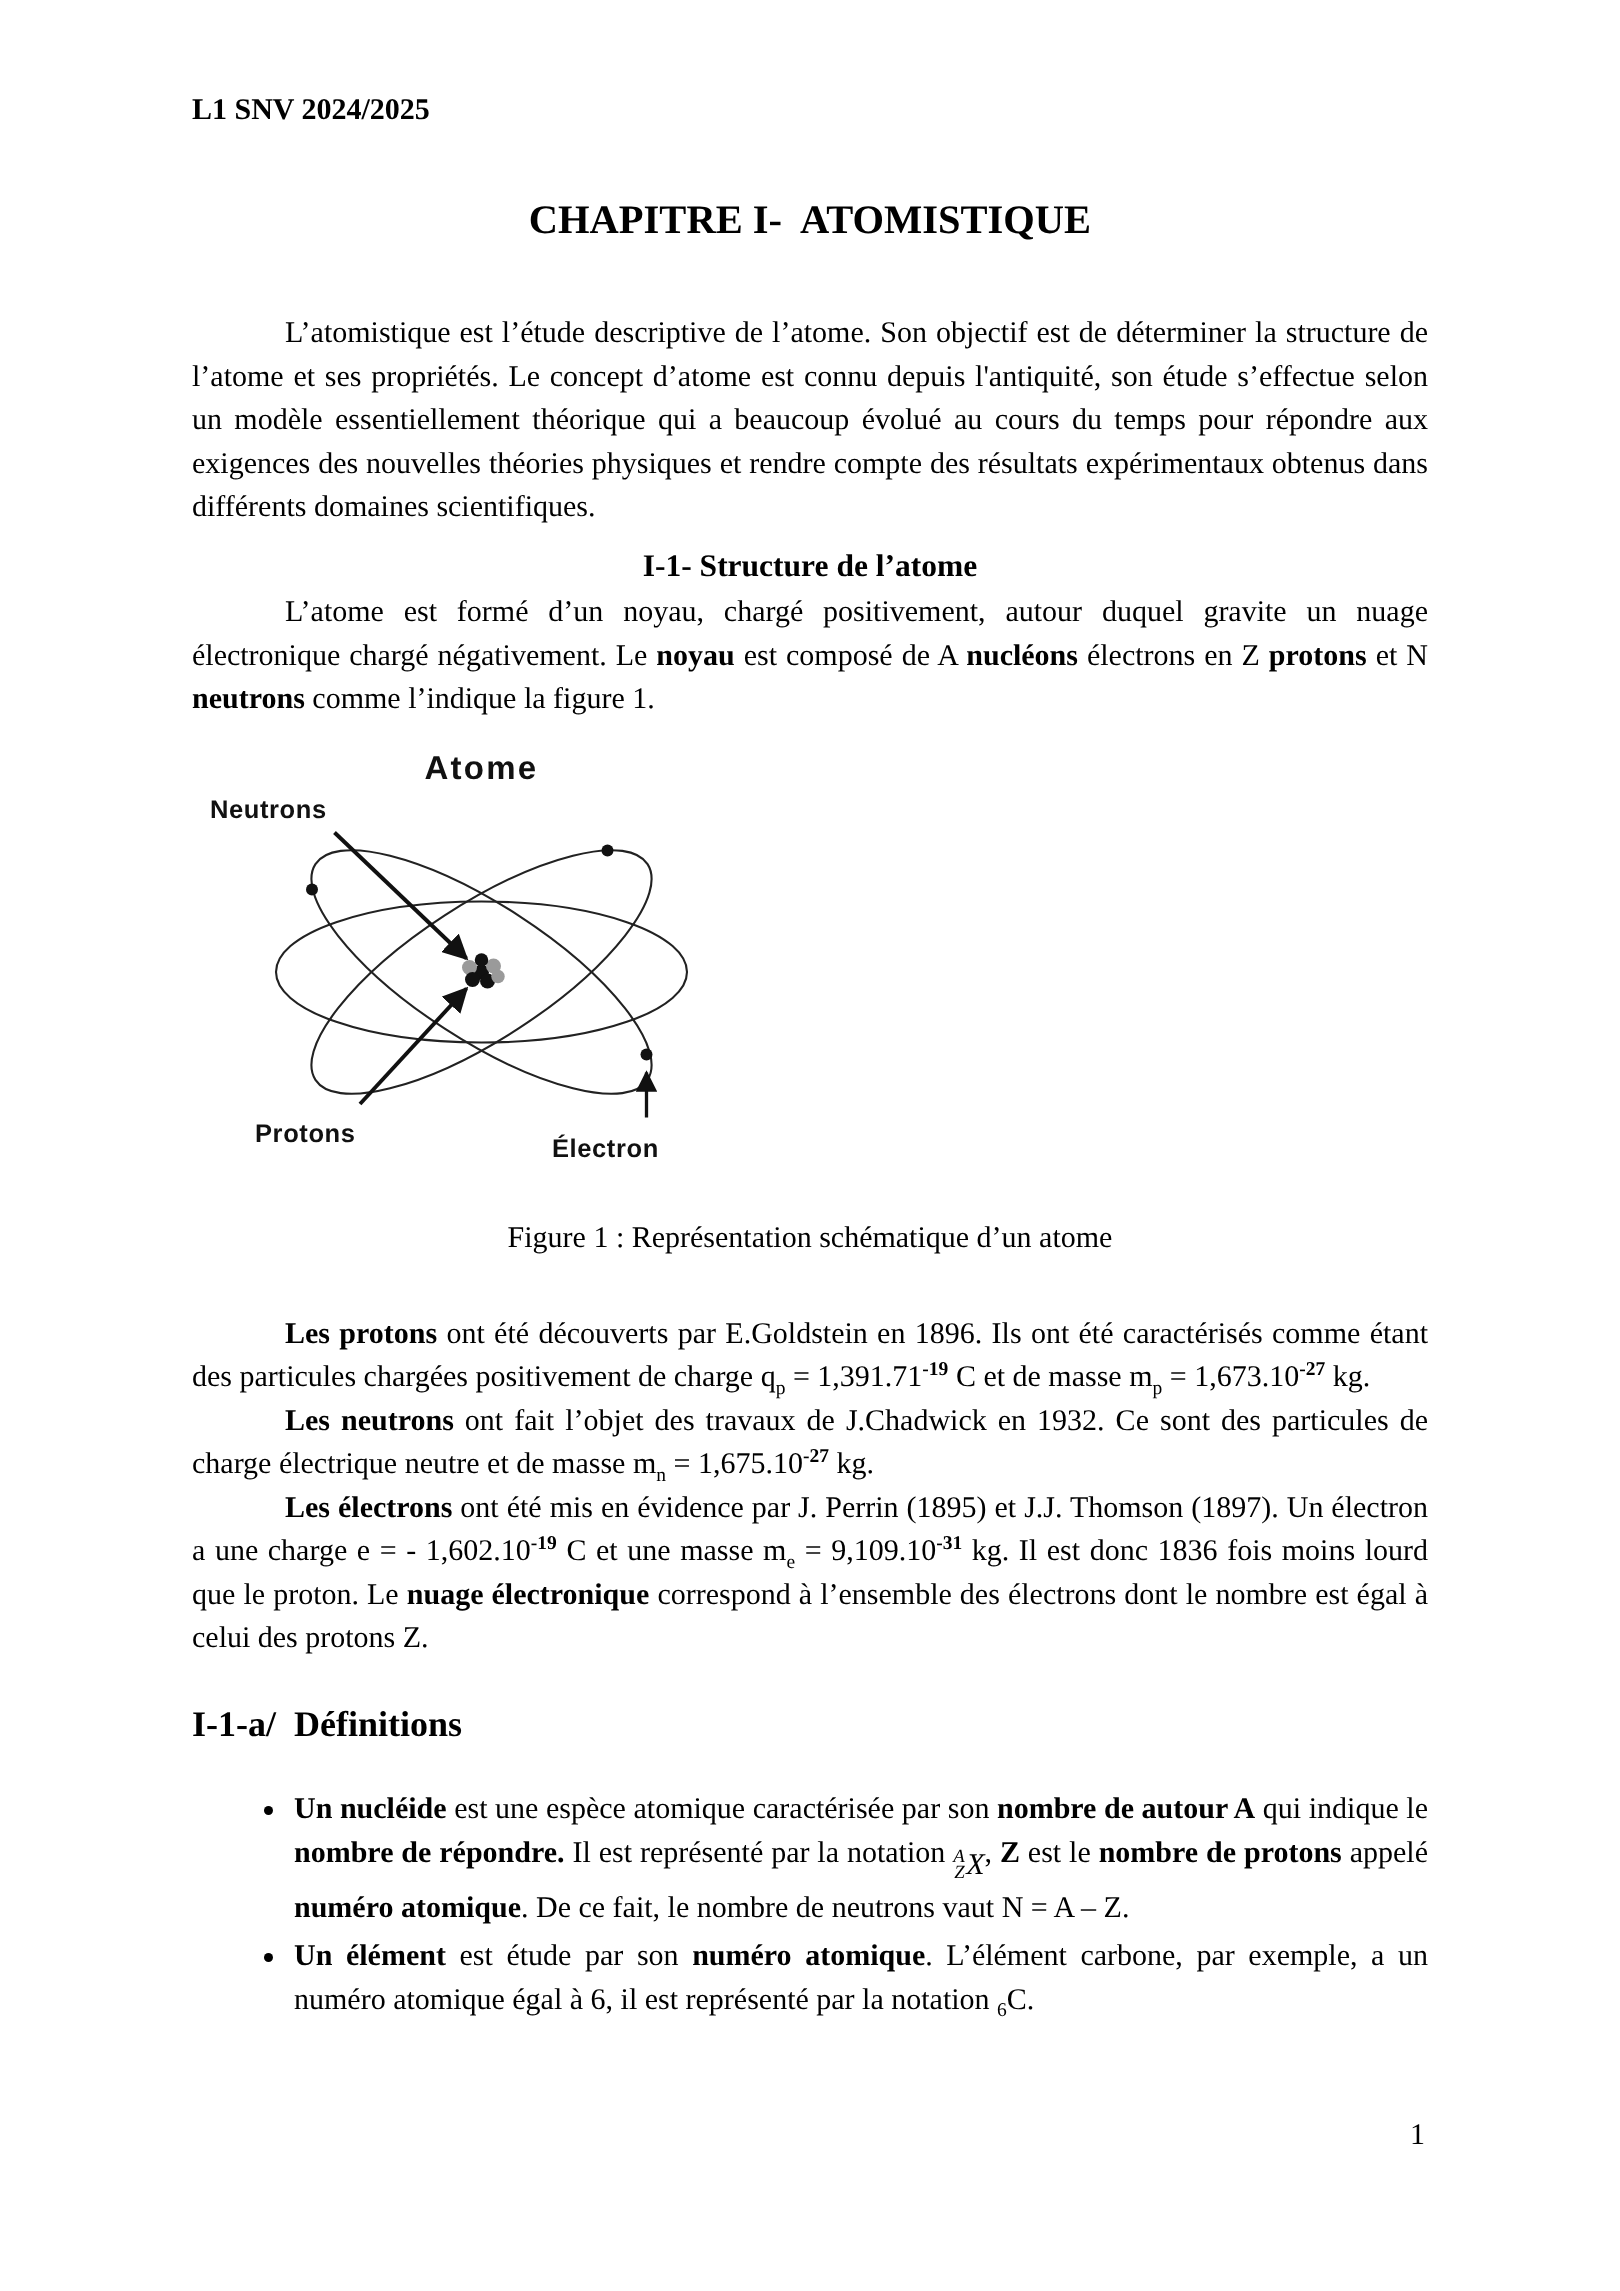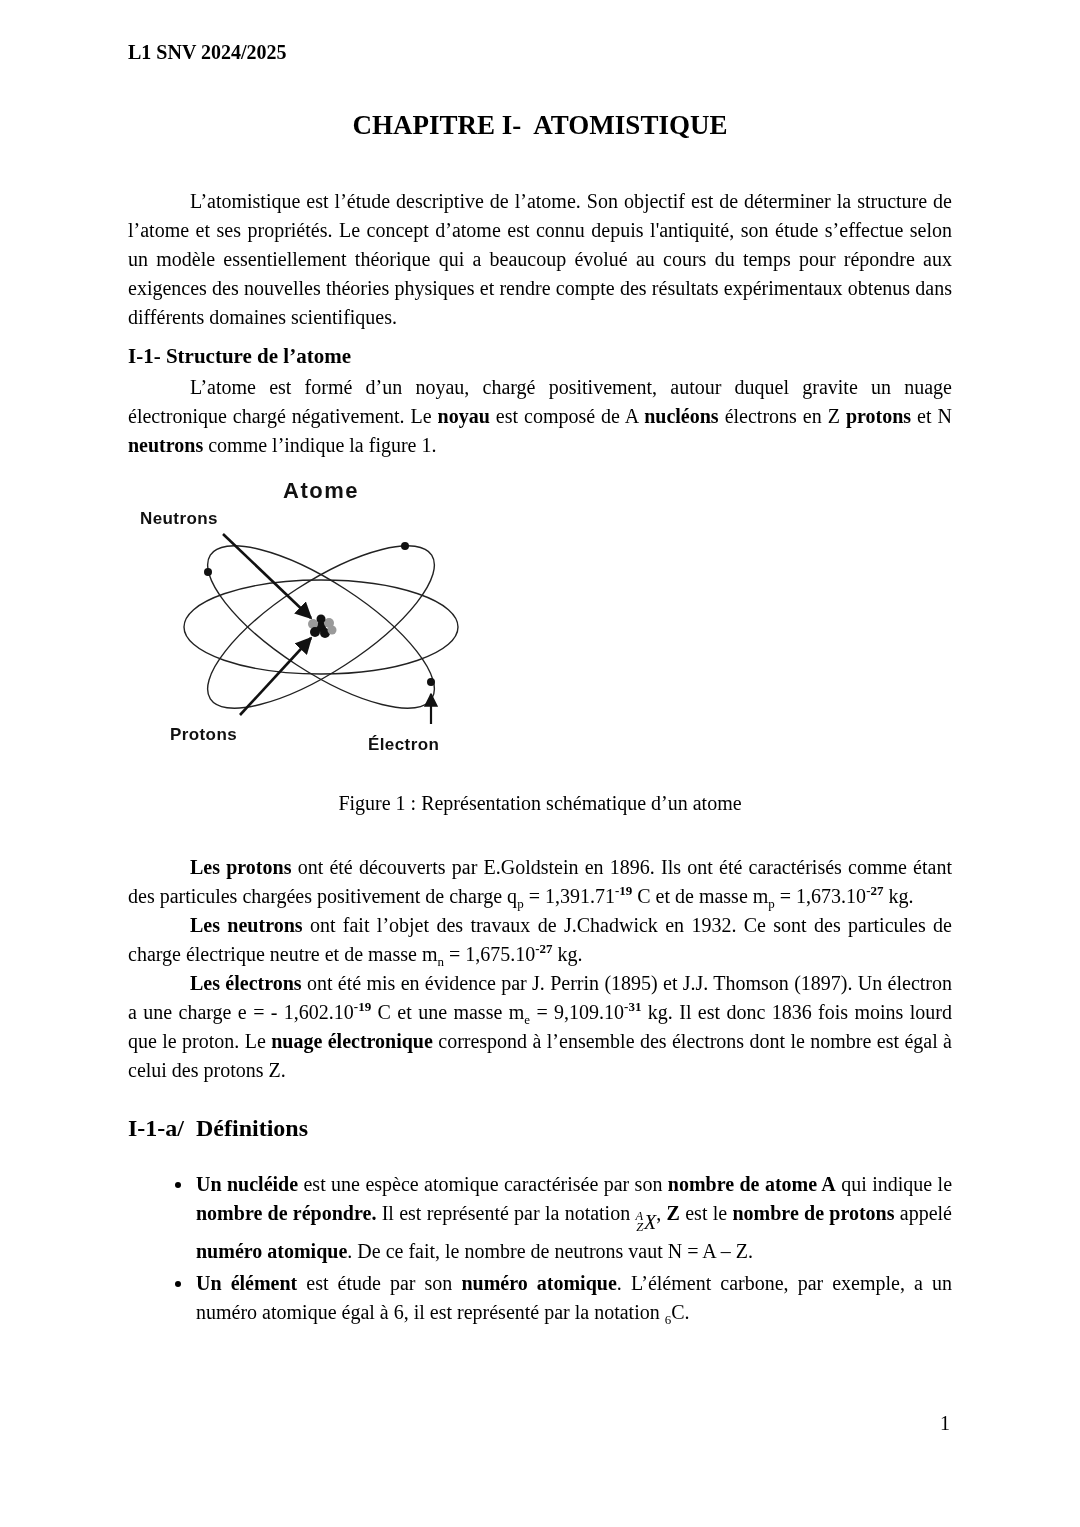--- a/index.html
+++ b/index.html
@@ -1,29 +1,29 @@
 <!DOCTYPE html>
 <html><head>
 <meta charset="utf-8">
 <style>
   * { margin:0; padding:0; box-sizing:border-box; }
   html,body { background:#fff; }
   body {
     width:1080px; height:1527px; position:relative; overflow:hidden;
     font-family:"Liberation Serif", serif; color:#000;
   }
-  .page { padding:41px 128px 0 128px; }
+  .page { padding:62px 128px 0 128px; }
   .doc-header { font-weight:bold; font-size:20px; margin-bottom:46px; }
   .doc-title { text-align:center; font-weight:bold; font-size:27px; margin-bottom:46px; }
   p { font-size:20px; line-height:29px; text-align:justify; }
   p.indent { text-indent:62px; }
   .b { font-weight:bold; }
   sup { font-size:13px; line-height:0; vertical-align:super;font-weight:bold; }
   sub { font-size:13px; line-height:0; vertical-align:sub; }
-  .h2 { text-align:left; font-weight:bold; font-size:21px; margin:12px 0 4px 0; }
+  .h2 { text-align:center; font-weight:bold; font-size:21px; margin:12px 0 4px 0; }
   .h3 { font-weight:bold; font-size:24px; margin:30px 0 28px 0; }
   ul { list-style:disc; padding-left:66px; margin-top:2px; }
   li { font-size:20px; line-height:29px; text-align:justify; padding-left:2px; margin-bottom:3px; }
   .figure-block { text-align:left; margin-top:12px; }
   .caption { text-align:center; font-size:20px; margin:16px 0 38px 0; }
   .page-number { position:absolute; right:130px; bottom:92px; font-size:20px; }
   .fig-title { font-family:"Liberation Sans", sans-serif; font-weight:bold; font-size:22px; letter-spacing:1.5px; fill:#111; }
   .fig-label { font-family:"Liberation Sans", sans-serif; font-weight:bold; font-size:17px; letter-spacing:.4px; fill:#111; }
   .nuclide { display:inline-flex; align-items:center; font-style:italic; }
   .nuclide-col { display:inline-flex; flex-direction:column; font-size:12.5px; line-height:11px; text-align:right; margin-right:1px; }
@@ -87,21 +87,21 @@
   </div>
 
   <div class="caption">Figure 1 : Représentation schématique d’un atome</div>
 
   <div id="after-figure">
       <p class="indent"><span class="b">Les protons</span><span> ont été découverts par E.Goldstein en 1896. Ils ont été caractérisés comme étant des particules chargées positivement de charge q</span><sub>p</sub><span> = 1,391.71</span><sup>-19</sup><span> C et de masse m</span><sub>p</sub><span> = 1,673.10</span><sup>-27</sup><span> kg.</span></p>
       <p class="indent"><span class="b">Les neutrons</span><span> ont fait l’objet des travaux de J.Chadwick en 1932. Ce sont des particules de charge électrique neutre et de masse m</span><sub>n</sub><span> = 1,675.10</span><sup>-27</sup><span> kg.</span></p>
       <p class="indent"><span class="b">Les électrons</span><span> ont été mis en évidence par J. Perrin (1895) et J.J. Thomson (1897). Un électron a une charge e = - 1,602.10</span><sup>-19</sup><span> C et une masse m</span><sub>e</sub><span> = 9,109.10</span><sup>-31</sup><span> kg. Il est donc 1836 fois moins lourd que le proton. Le </span><span class="b">nuage électronique</span><span> correspond à l’ensemble des électrons dont le nombre est égal à celui des protons Z.</span></p>
       <div class="h3">I-1-a/&nbsp; Définitions</div>
       <ul>
-        <li><span class="b">Un nucléide</span><span> est une espèce atomique caractérisée par son </span><span class="b">nombre de atome A</span><span> qui indique le </span><span class="b">nombre de répondre.</span><span> Il est représenté par la notation </span><span class="nuclide">
+        <li><span class="b">Un nucléide</span><span> est une espèce atomique caractérisée par son </span><span class="b">nombre de autour A</span><span> qui indique le </span><span class="b">nombre de répondre.</span><span> Il est représenté par la notation </span><span class="nuclide">
             <span class="nuclide-col">
               <span>A</span>
               <span>Z</span>
             </span>
             <span class="nuclide-base">X</span>
           </span><span>, </span><span class="b">Z</span><span> est le </span><span class="b">nombre de protons</span><span> appelé </span><span class="b">numéro atomique</span><span>. De ce fait, le nombre de neutrons vaut N = A – Z.</span></li>
         <li><span class="b">Un élément</span><span> est étude par son </span><span class="b">numéro atomique</span><span>. L’élément carbone, par exemple, a un numéro atomique égal à 6, il est représenté par la notation </span><sub>6</sub><span>C.</span></li>
       </ul>
     </div>
 

